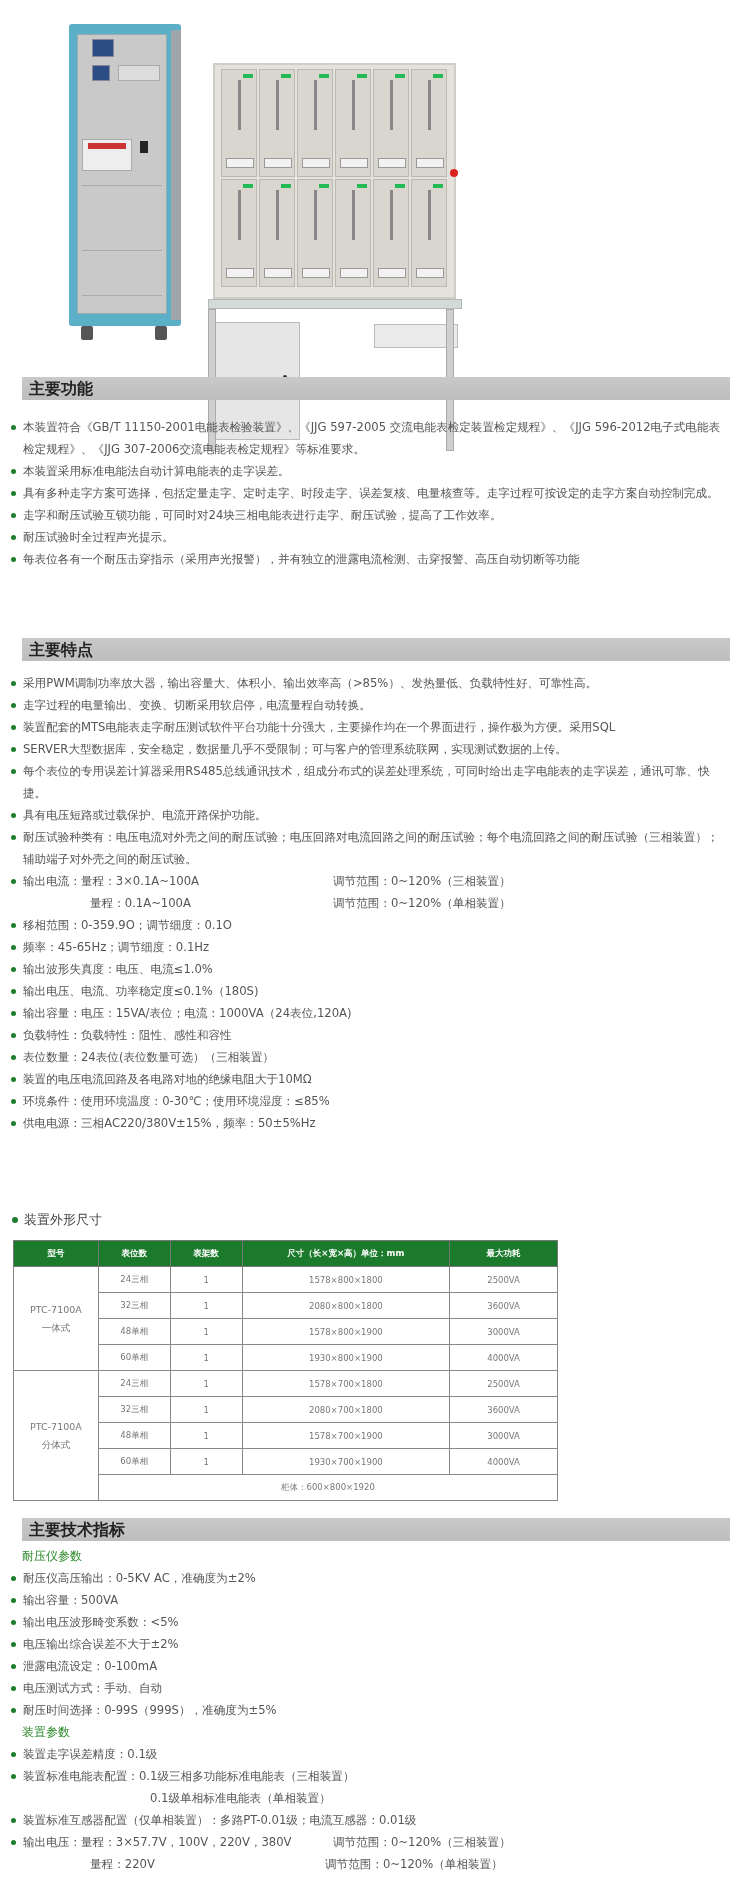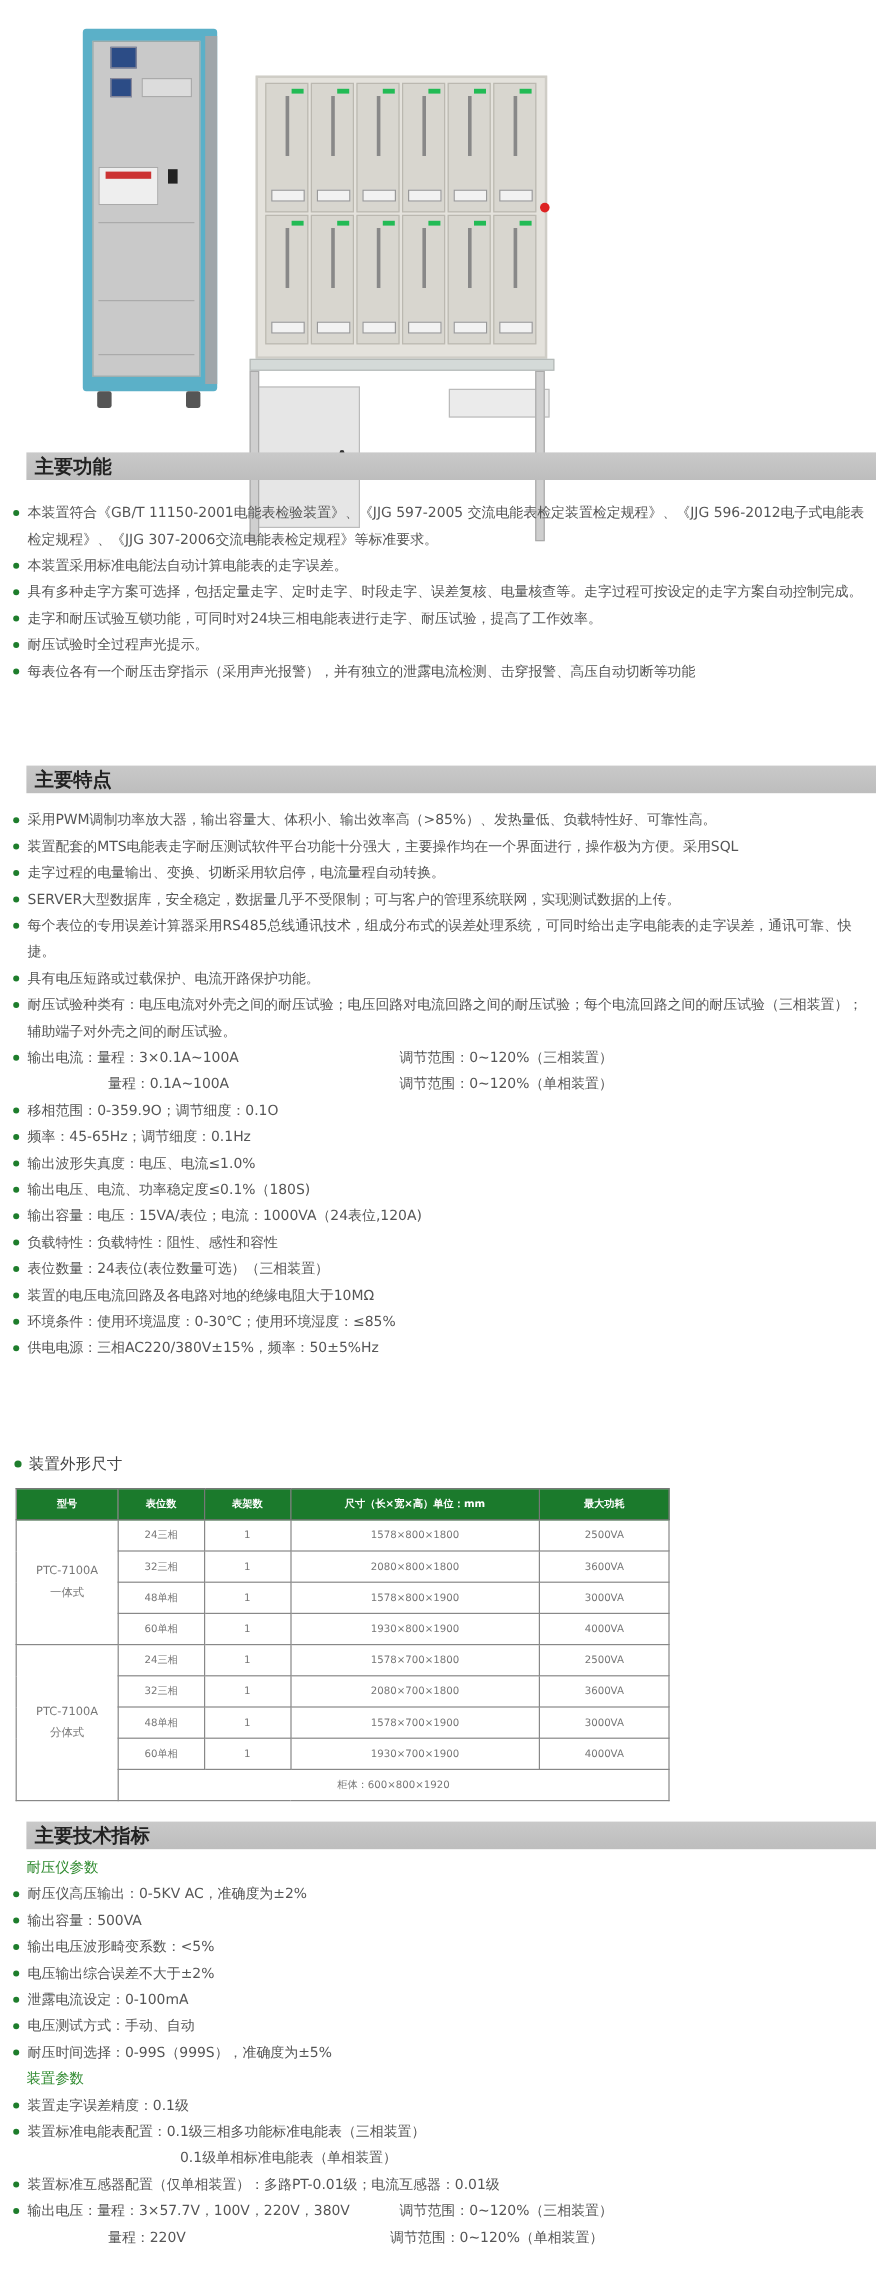--- a/index.html
+++ b/index.html
@@ -150,22 +150,22 @@
   <div class="li">本装置采用标准电能法自动计算电能表的走字误差。</div>
   <div class="li">具有多种走字方案可选择，包括定量走字、定时走字、时段走字、误差复核、电量核查等。走字过程可按设定的走字方案自动控制完成。</div>
   <div class="li">走字和耐压试验互锁功能，可同时对24块三相电能表进行走字、耐压试验，提高了工作效率。</div>
   <div class="li">耐压试验时全过程声光提示。</div>
   <div class="li">每表位各有一个耐压击穿指示（采用声光报警），并有独立的泄露电流检测、击穿报警、高压自动切断等功能</div>
 </div>
 
 <div class="section-head" style="top:638px;">主要特点</div>
 <div class="list" style="top:672px;">
   <div class="li">采用PWM调制功率放大器，输出容量大、体积小、输出效率高（&gt;85%）、发热量低、负载特性好、可靠性高。</div>
+  <div class="li">走字过程的电量输出、变换、切断采用软启停，电流量程自动转换。</div>
   <div class="li">装置配套的MTS电能表走字耐压测试软件平台功能十分强大，主要操作均在一个界面进行，操作极为方便。采用SQL</div>
-  <div class="li">走字过程的电量输出、变换、切断采用软启停，电流量程自动转换。</div>
   <div class="li">SERVER大型数据库，安全稳定，数据量几乎不受限制；可与客户的管理系统联网，实现测试数据的上传。</div>
   <div class="li">每个表位的专用误差计算器采用RS485总线通讯技术，组成分布式的误差处理系统，可同时给出走字电能表的走字误差，通讯可靠、快捷。</div>
   <div class="li">具有电压短路或过载保护、电流开路保护功能。</div>
   <div class="li">耐压试验种类有：电压电流对外壳之间的耐压试验；电压回路对电流回路之间的耐压试验；每个电流回路之间的耐压试验（三相装置）；辅助端子对外壳之间的耐压试验。</div>
   <div class="li two-col">
     <span class="a">输出电流：量程：3×0.1A~100A</span>
     <span>调节范围：0~120%（三相装置）</span>
   </div>
   <div class="two-col" style="padding-left:80px;">
     <span style="width:243px;">量程：0.1A~100A</span>

